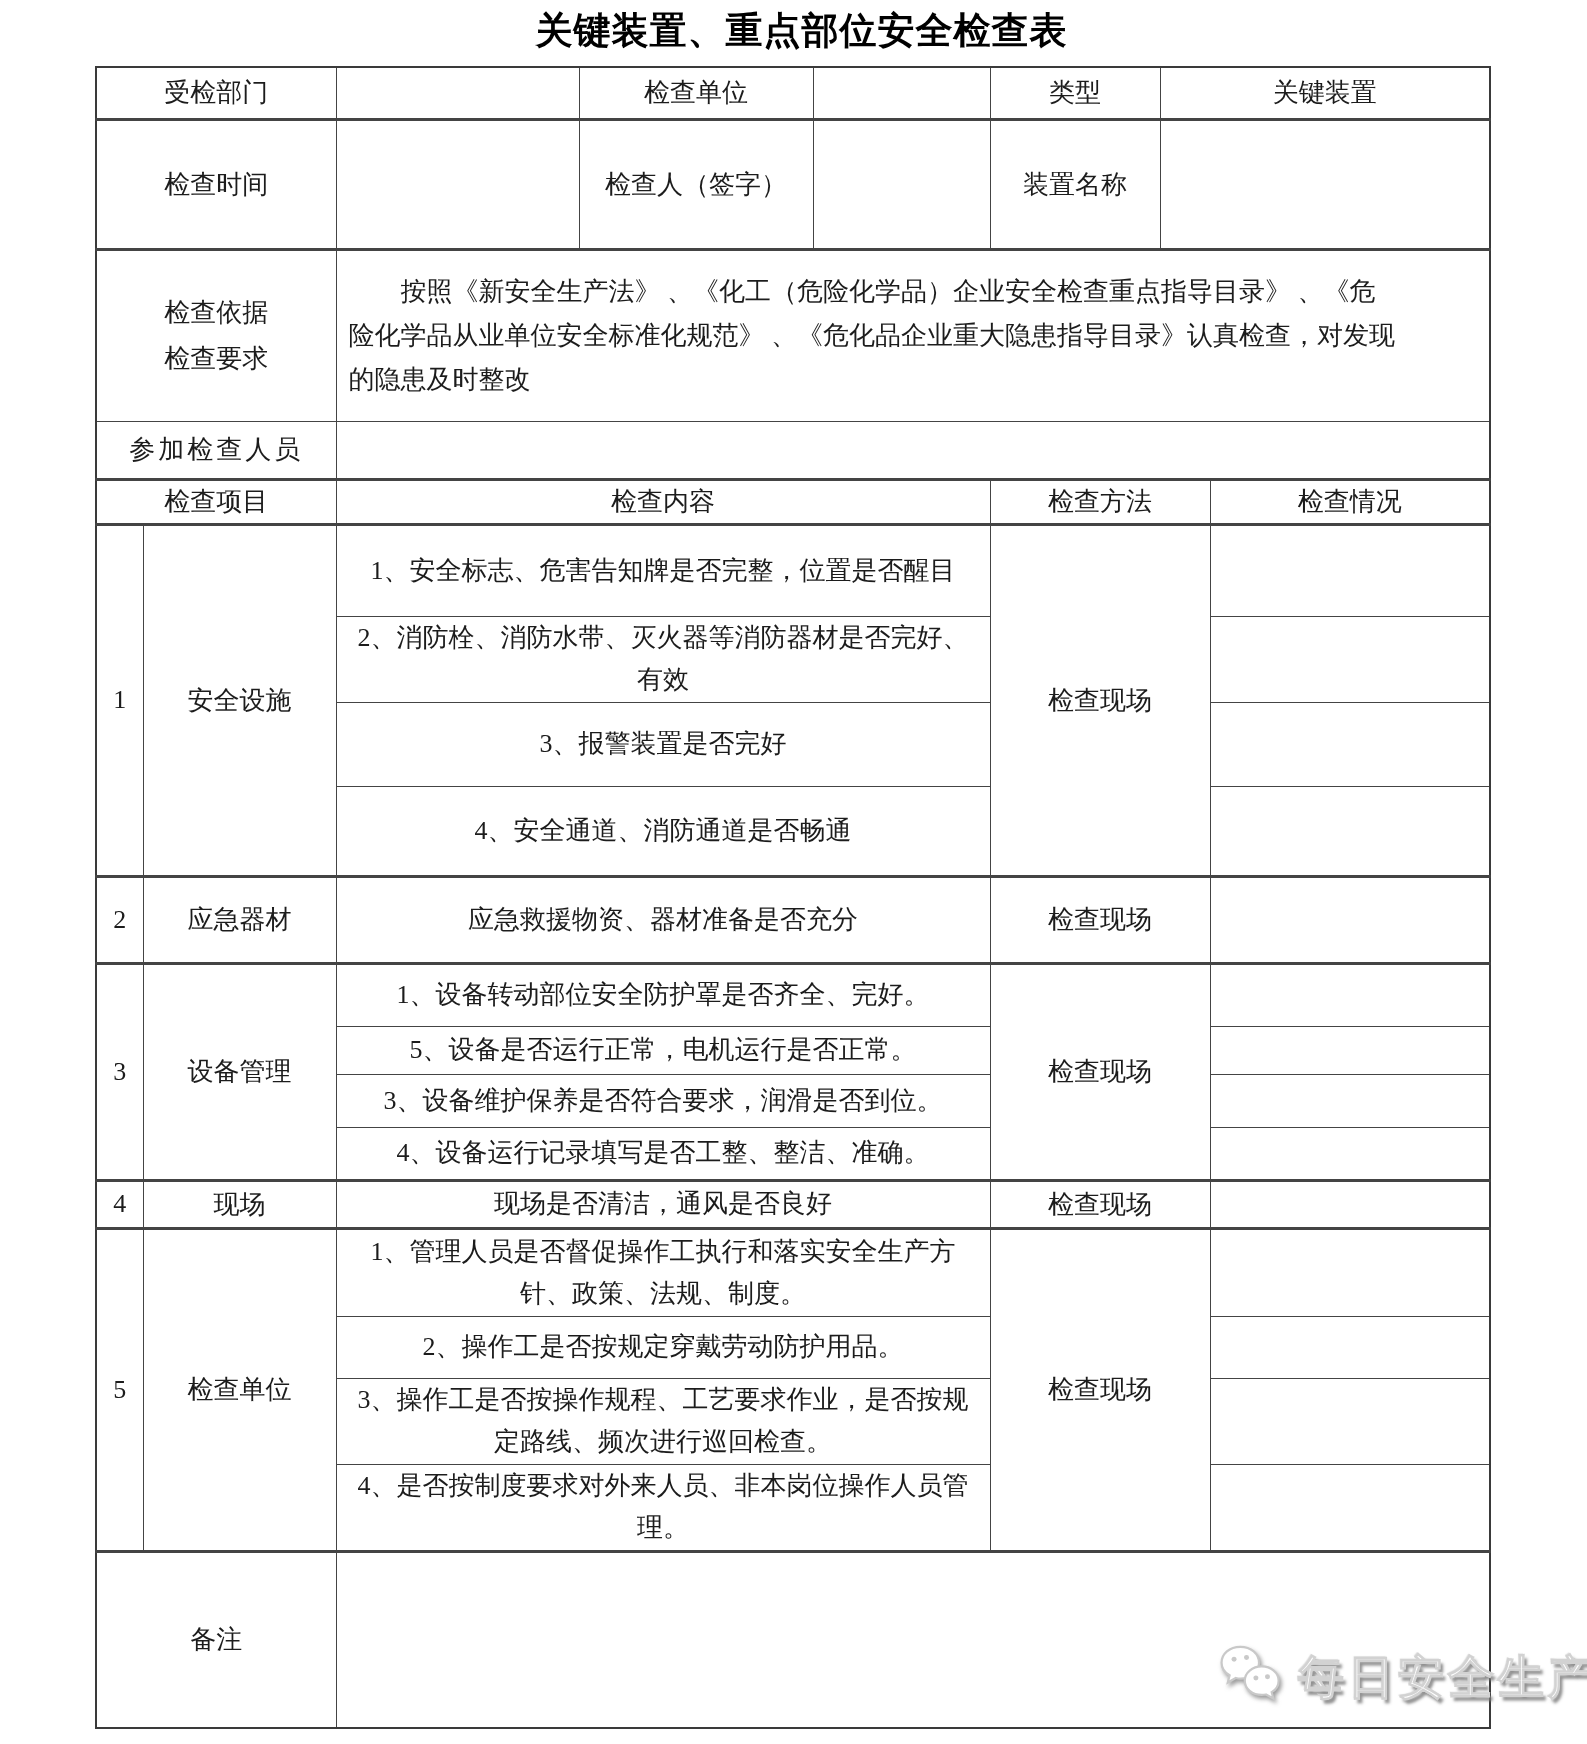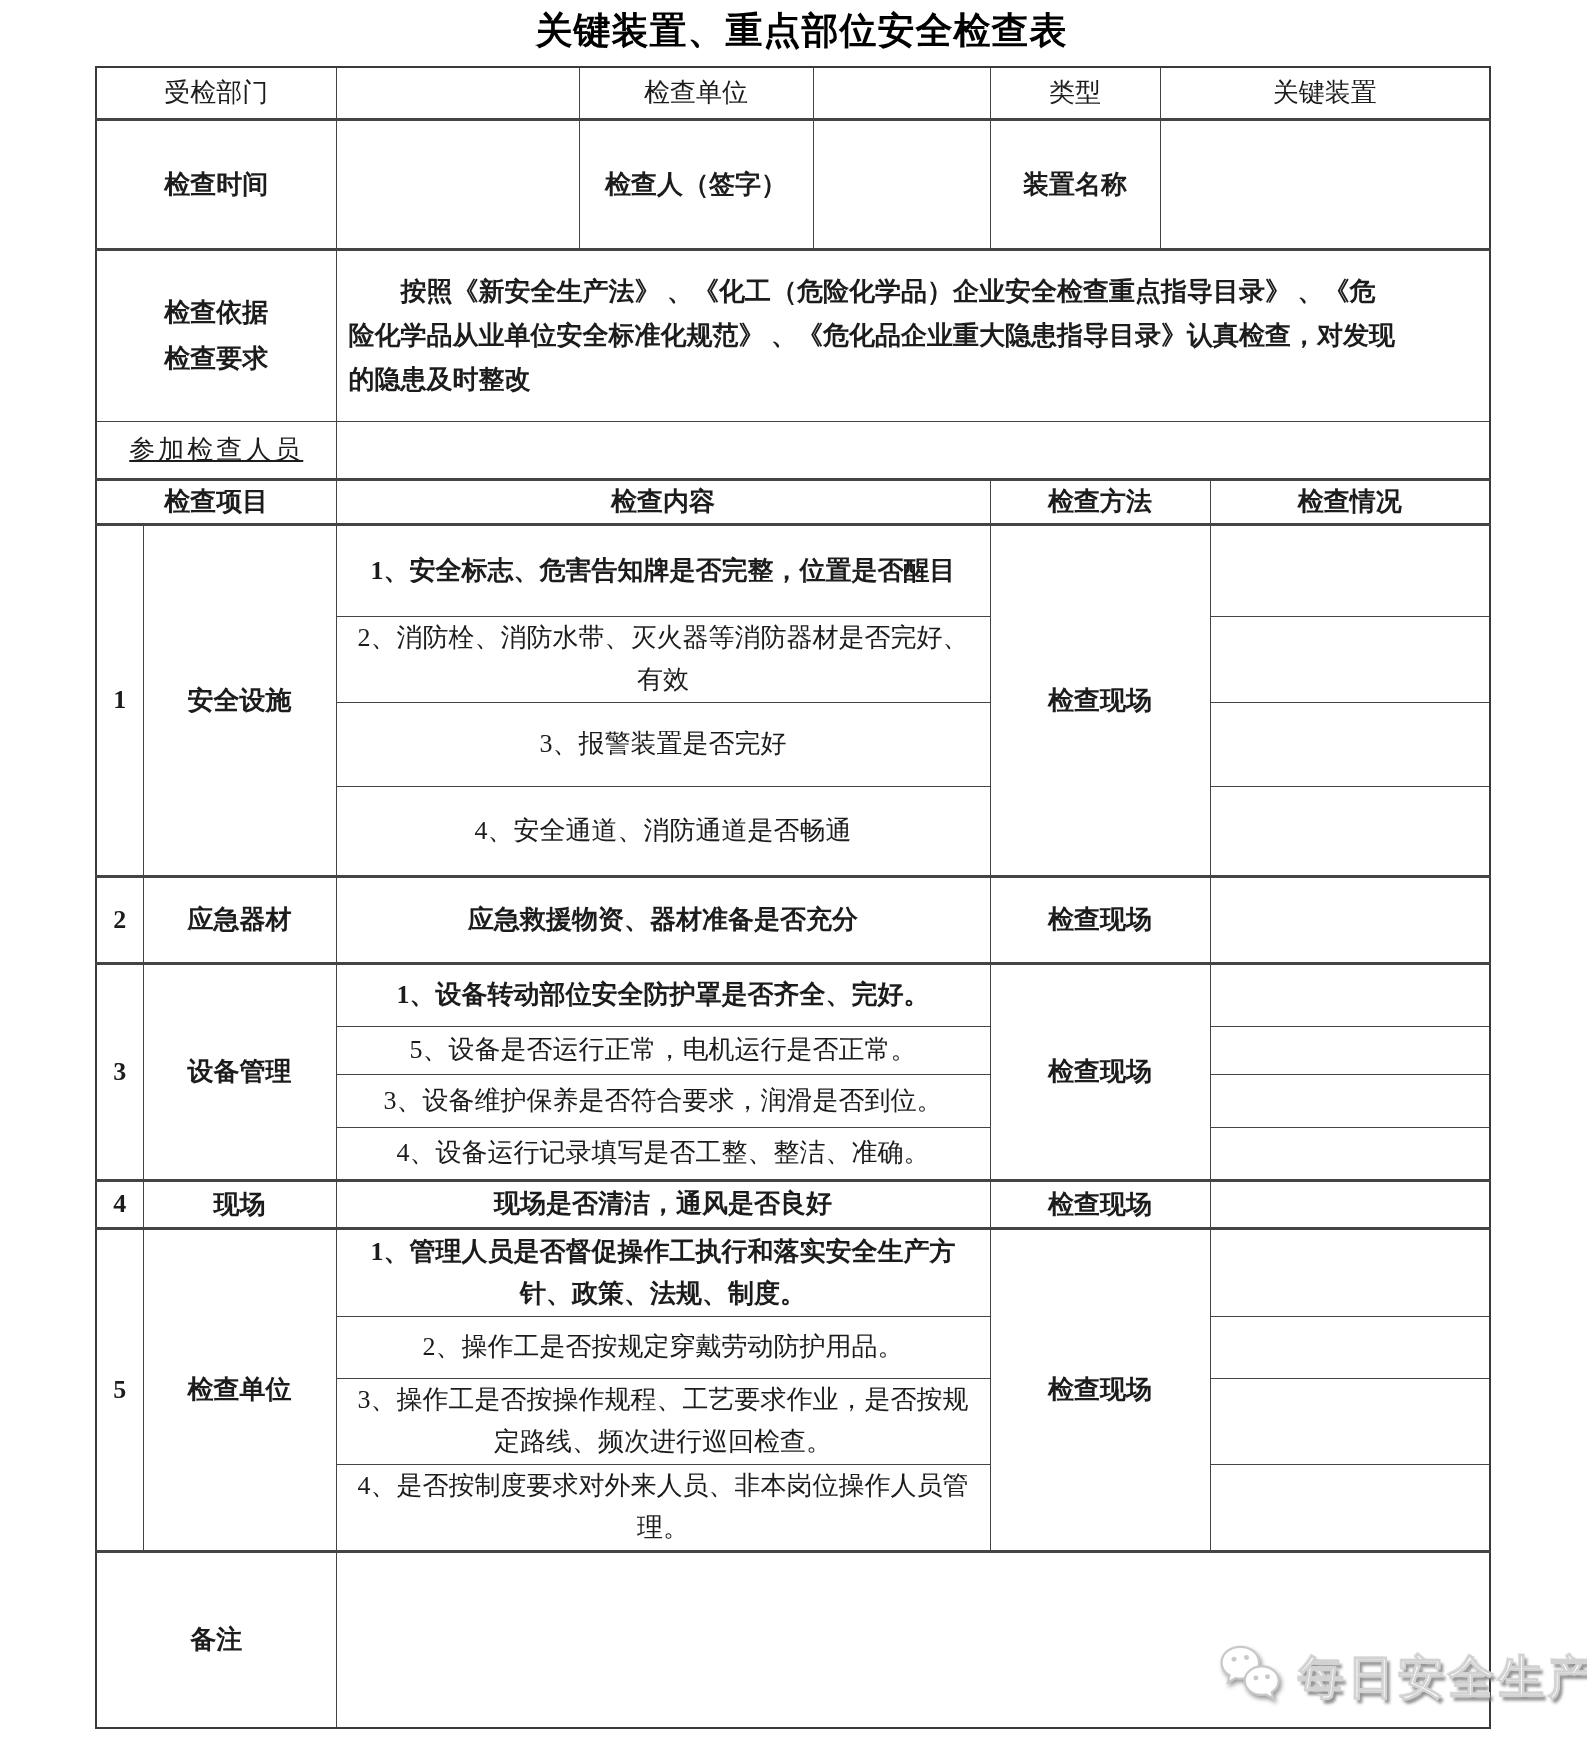--- a/index.html
+++ b/index.html
@@ -19,31 +19,31 @@
     width:1394px;border-collapse:collapse;table-layout:fixed;
     border:2px solid #3a3a3a;
     font-size:26px;
   }
   table.sheet td{
     border:1px solid #444;
     vertical-align:middle;
     padding:0 12px;
     overflow:hidden;
   }
-  tr.tt > td{border-top-width:3px;font-weight:bold;}
+  tr.tt > td{border-top-width:3px;}
   td.c{text-align:center;padding:0 2px;}
   td.label{text-align:center;}
   td.basis-label{line-height:46px;margin-top:40px;}
   td.basis-text{
     vertical-align:top;padding-top:10px;line-height:44px;
     text-indent:2em;white-space:pre-line;
   }
   td.content{line-height:42px;text-align:center;}
   td.method{text-align:center;margin-top:13px;}
-  .participants{letter-spacing:3px;text-decoration:underline;}
+  .participants{letter-spacing:3px;}
   
   .watermark{
     position:absolute;left:1218px;top:1638px;width:380px;height:80px;
     display:flex;align-items:center;gap:14px;pointer-events:none;
   }
   .wm-text{
     font-size:46px;font-weight:bold;color:#ffffff;
     -webkit-text-stroke:1px #d2d2d2;
     text-shadow:3px 4px 3px rgba(125,125,125,0.85), -1px -1px 1px rgba(200,200,200,0.6);
     letter-spacing:4px;white-space:nowrap;

